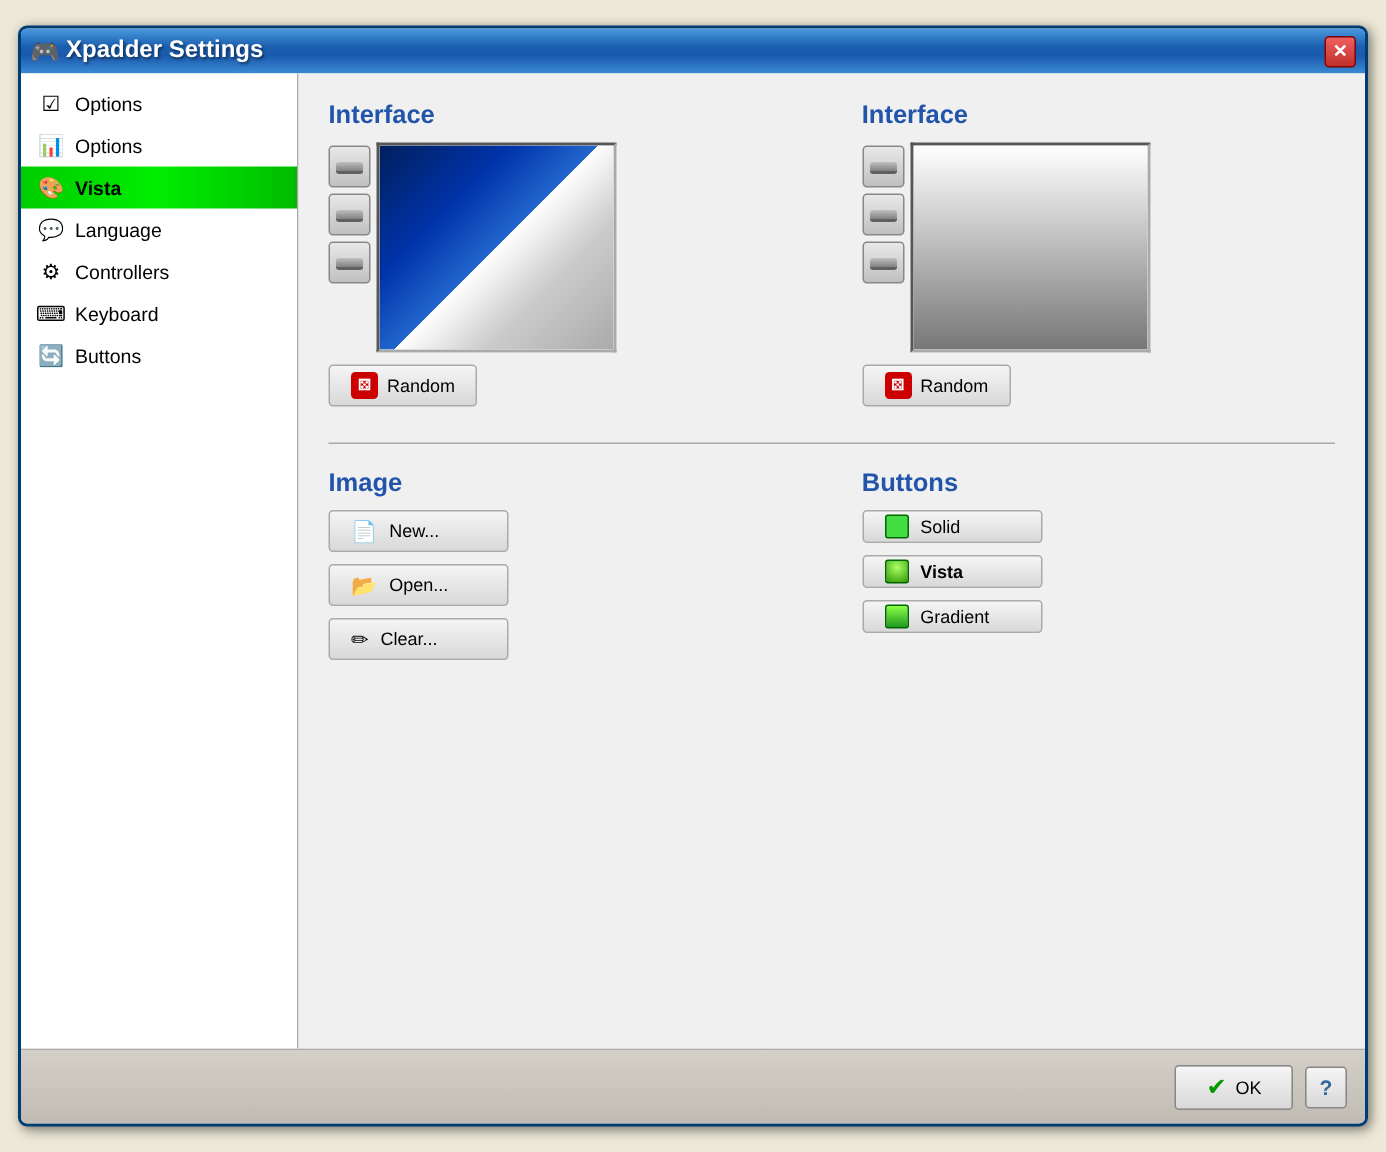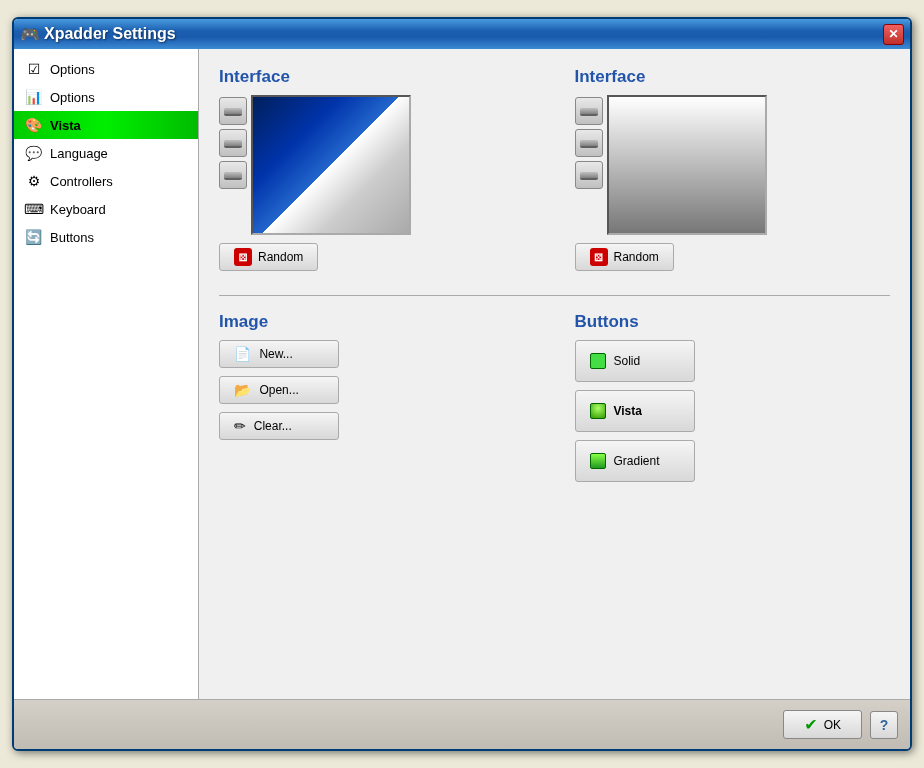--- a/index.html
+++ b/index.html
@@ -250,21 +250,21 @@
     }
 
     .btn-icon {
       font-size: 14px;
     }
 
     .style-btn {
       display: flex;
       align-items: center;
       gap: 8px;
-      padding: 12px 14px;
+      padding: 2px 14px;
       background: linear-gradient(180deg, #f5f5f5, #d8d8d8);
       border: 1px solid #aaa;
       border-radius: 3px;
       cursor: pointer;
       margin-bottom: 8px;
       font-size: 12px;
       width: 120px;
     }
 
     .green-square {

